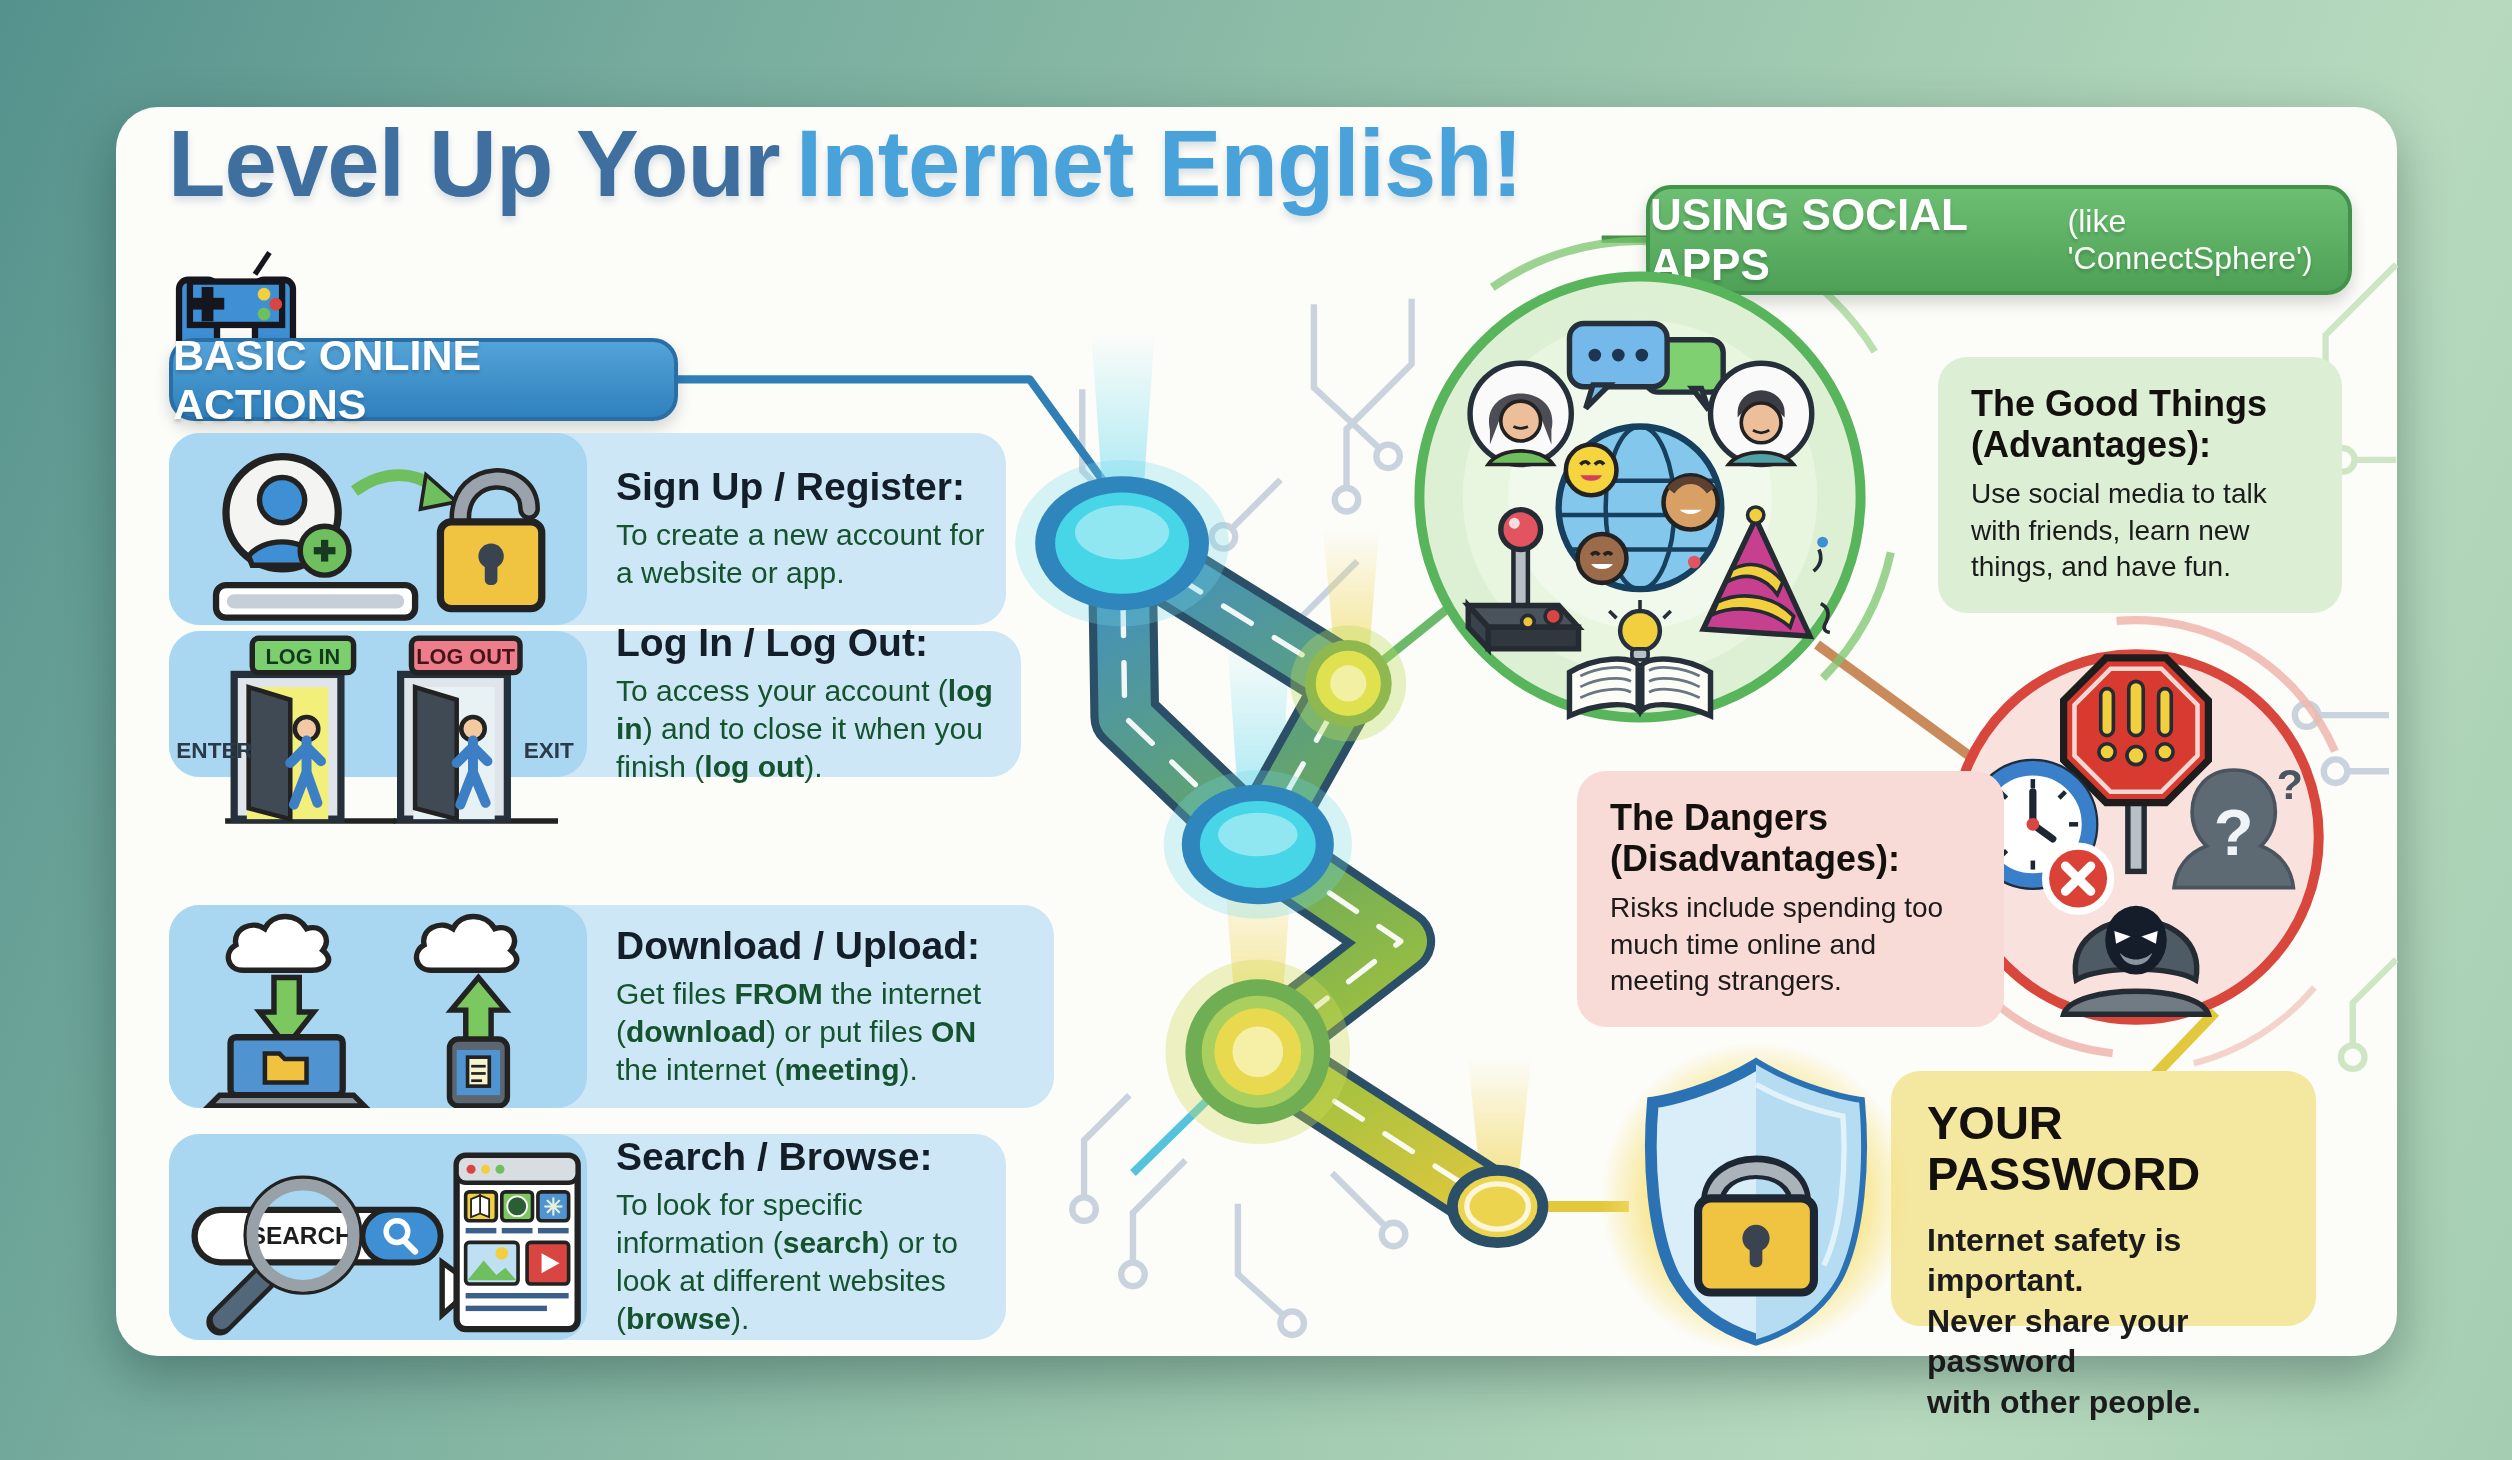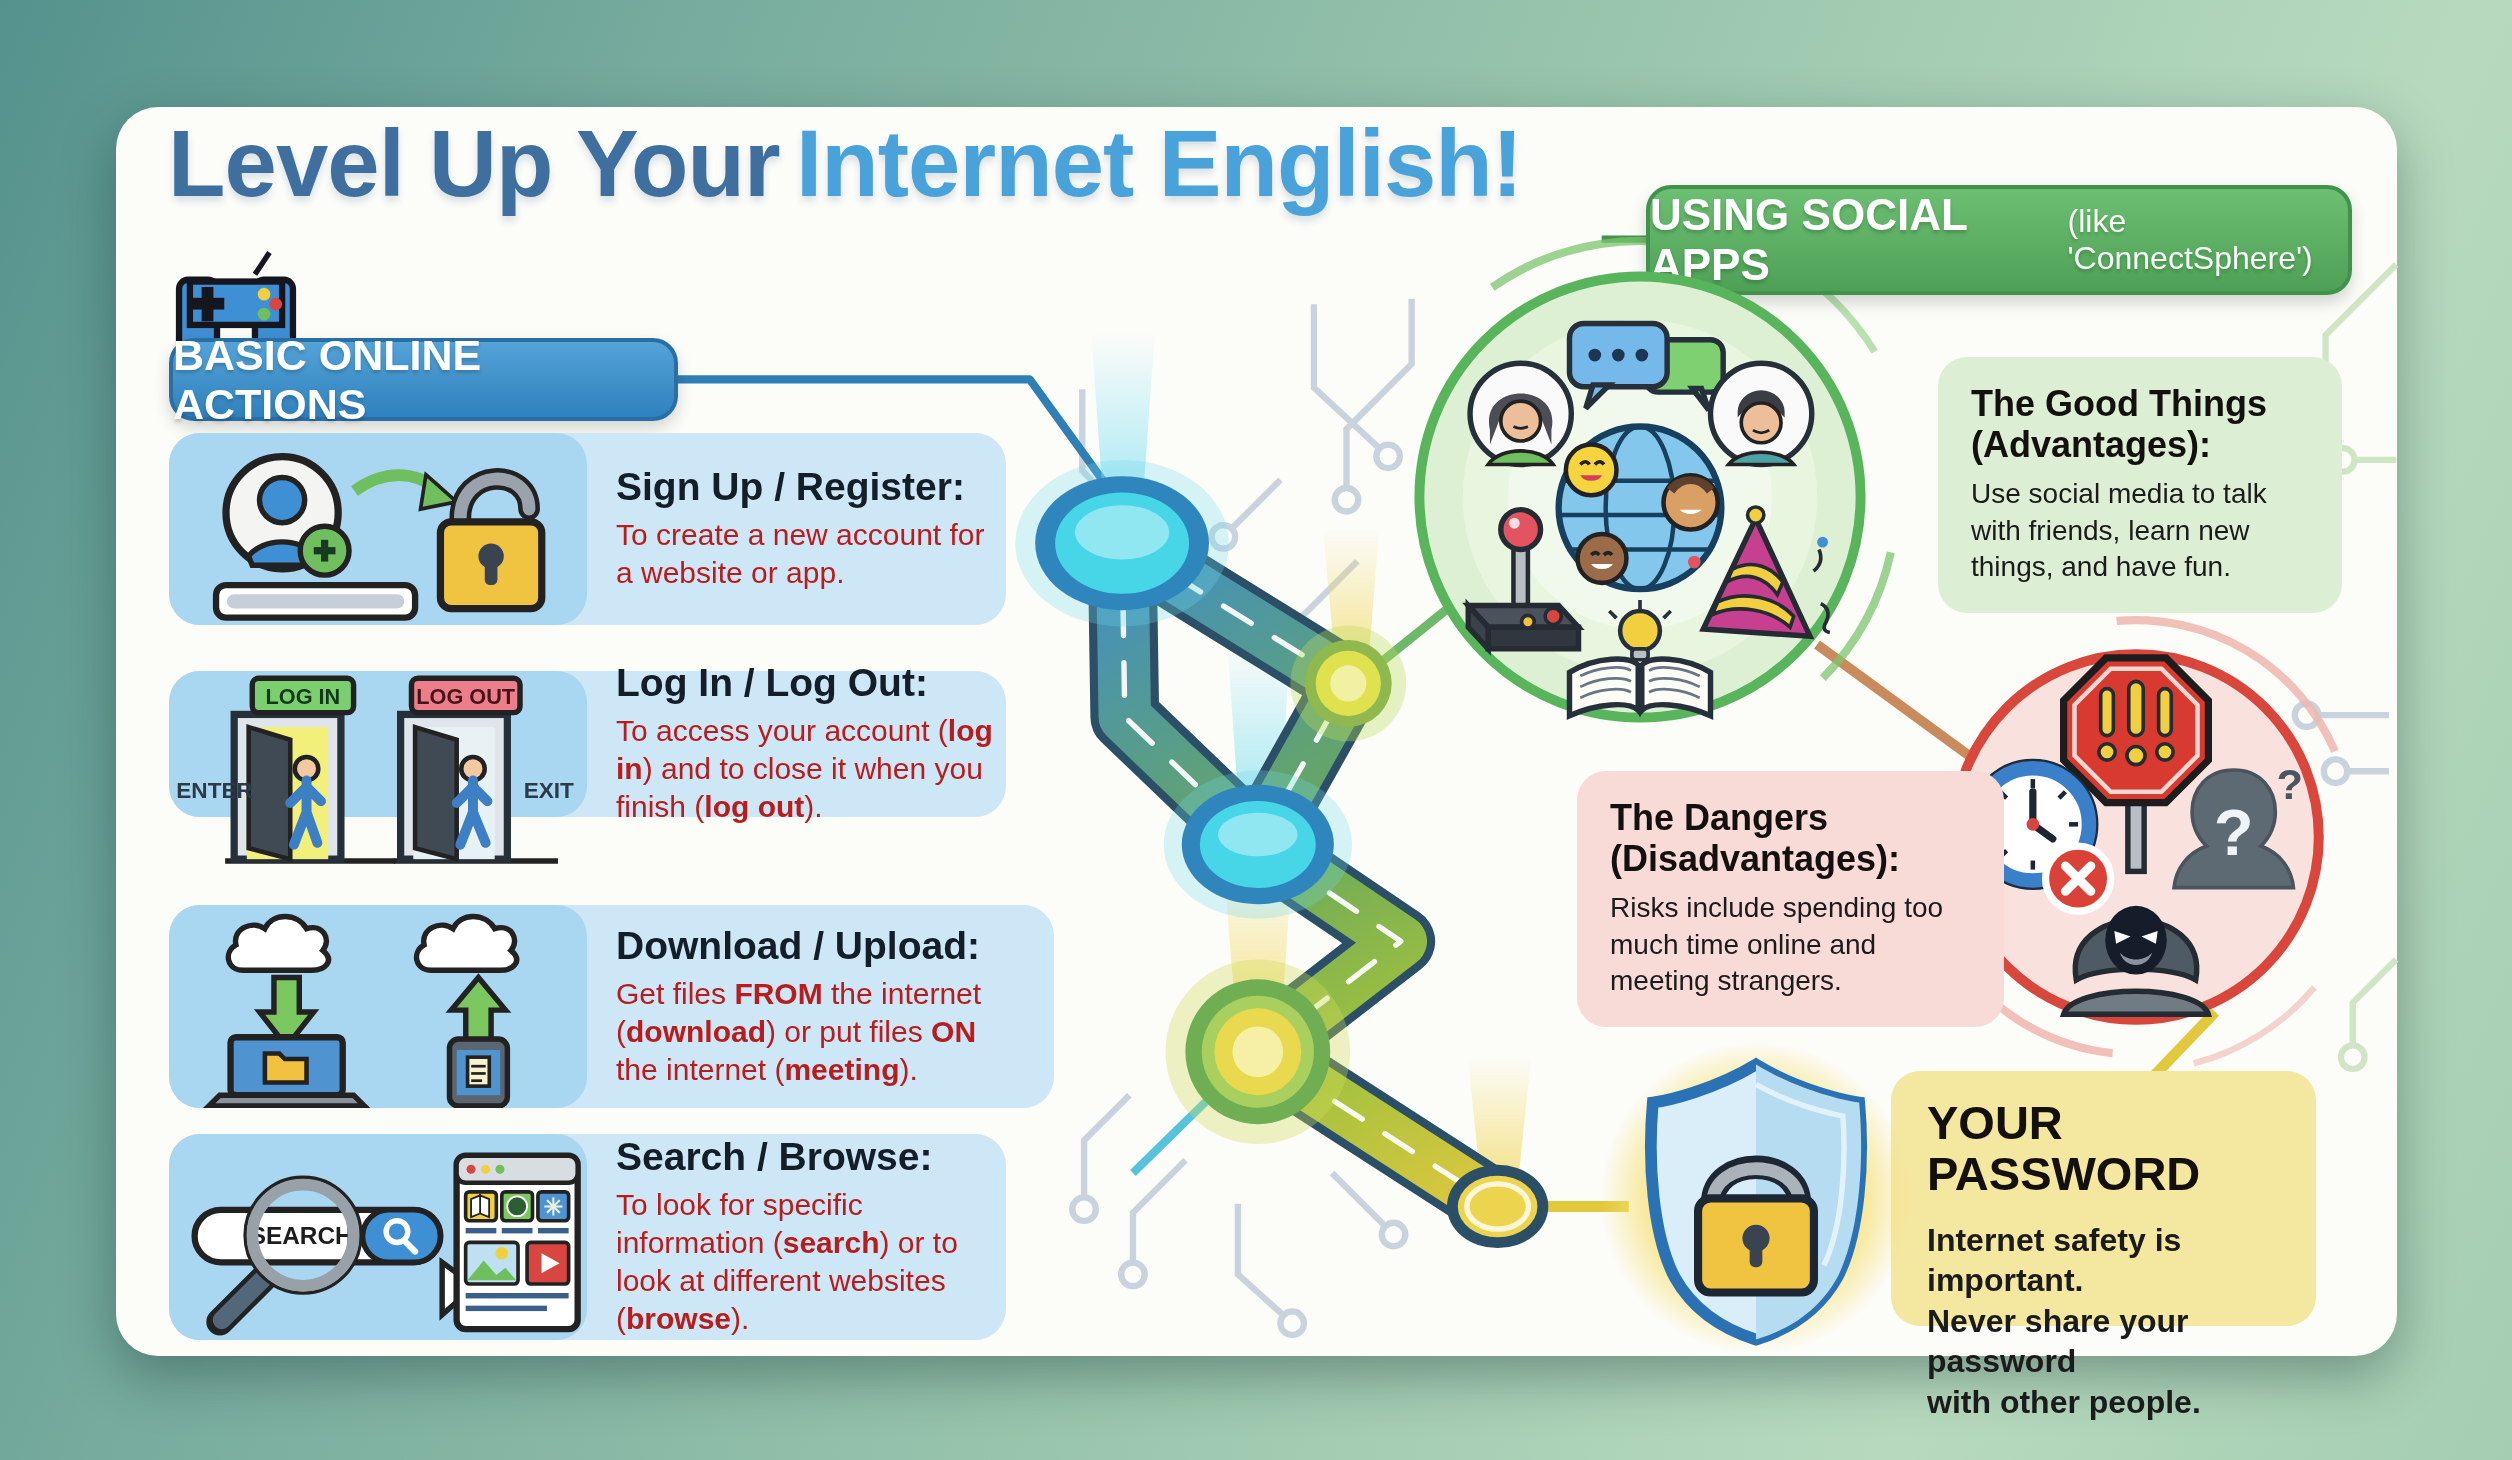--- a/index.html
+++ b/index.html
@@ -23,21 +23,21 @@
     background:linear-gradient(#54a3d8,#2f81bd);border:4.5px solid #2a6ea6;}
   .pill-green{left:1646px;top:185px;width:706px;height:110px;font-size:44px;
     background:linear-gradient(#6cbf72,#4da055);border:4.5px solid #41924b;}
   .pill-green .sub{font-weight:normal;font-size:32px;margin-left:16.3px;opacity:.96;}
   
   .action-card{position:absolute;left:169px;width:837px;background:#cde7f7;border-radius:31px;}
   .icon-panel{position:absolute;left:0;top:0;bottom:0;width:418px;background:#a9d6f0;
     border-radius:31px;}
   .card-text{position:absolute;left:447px;top:50%;transform:translateY(-50%);width:384px;}
   .card-title{font-size:39px;font-weight:bold;color:#141e29;margin:0 0 7.2px;}
-  .card-desc{font-size:30px;color:#b91c1c;line-height:1.27;margin:0;}
+  .card-desc{font-size:30px;color:#14532d;line-height:1.27;margin:0;}
   
   .info-box{position:absolute;border-radius:29px;padding:27px 33px;box-sizing:border-box;}
   .good-box{left:1938px;top:337px;width:404px;background:#dcefd5;margin-top:20px;}
   .danger-box{left:1577px;top:771px;width:427px;background:#f8dbd6;}
   .pass-box{left:1891px;top:1071px;width:425px;height:255px;background:#f4e7a0;padding:27px 27px 27px 36px;}
   .box-title{font-size:36px;font-weight:bold;color:#14100e;line-height:1.13;margin:0;}
   .box-body{font-size:28px;color:#1b1b1b;line-height:1.3;margin:11px 0 0;}
   .pass-box .box-title{font-size:47px;font-weight:bold;line-height:1.08;}
   .pass-box .box-body{font-size:32px;font-weight:bold;line-height:1.27;margin-top:20px;}
   .svg-label{font-family:"Liberation Sans",sans-serif;font-weight:bold;}
@@ -206,21 +206,21 @@
         <circle cx="356" cy="136" r="14" fill="#3a4450"></circle>
           <rect x="349" y="138" width="14" height="30" rx="6" fill="#3a4450"></rect>
       </svg>
     </div>
     <div class="card-text">
       <h3 class="card-title">Sign Up / Register:</h3>
       <p class="card-desc">To create a new account for a website or app.</p>
     </div>
   </div>
 
-  <div class="action-card" style="top:671px;height:146px;">
+  <div class="action-card" style="top:631px;height:146px;padding-left:15px;">
     <div class="icon-panel">
       <svg width="418" height="199" viewBox="0 0 462 220">
         <line x1="62" y1="210" x2="250" y2="210" stroke="#222" stroke-width="6"></line>
         <line x1="248" y1="210" x2="430" y2="210" stroke="#222" stroke-width="6"></line>
         <rect x="72" y="48" width="118" height="160" fill="#dfe5ea" stroke="#26303a" stroke-width="8"></rect>
         <rect x="86" y="62" width="90" height="146" fill="#f2f07a"></rect>
         <polygon points="88,62 134,76 134,208 88,196" fill="#3f4a54" stroke="#222" stroke-width="5"></polygon>
         <circle cx="152" cy="108" r="13" fill="#f2c9a0" stroke="#222" stroke-width="5"></circle>
         <path d="M152,121 L152,156 M152,128 L134,146 M152,128 L168,144 M152,156 L138,192 M152,156 L164,190" stroke="#3c7fc4" stroke-width="11" fill="none" stroke-linecap="round"></path>
         <rect x="92" y="8" width="112" height="38" rx="7" fill="#7ccf6e" stroke="#222" stroke-width="6"></rect>

